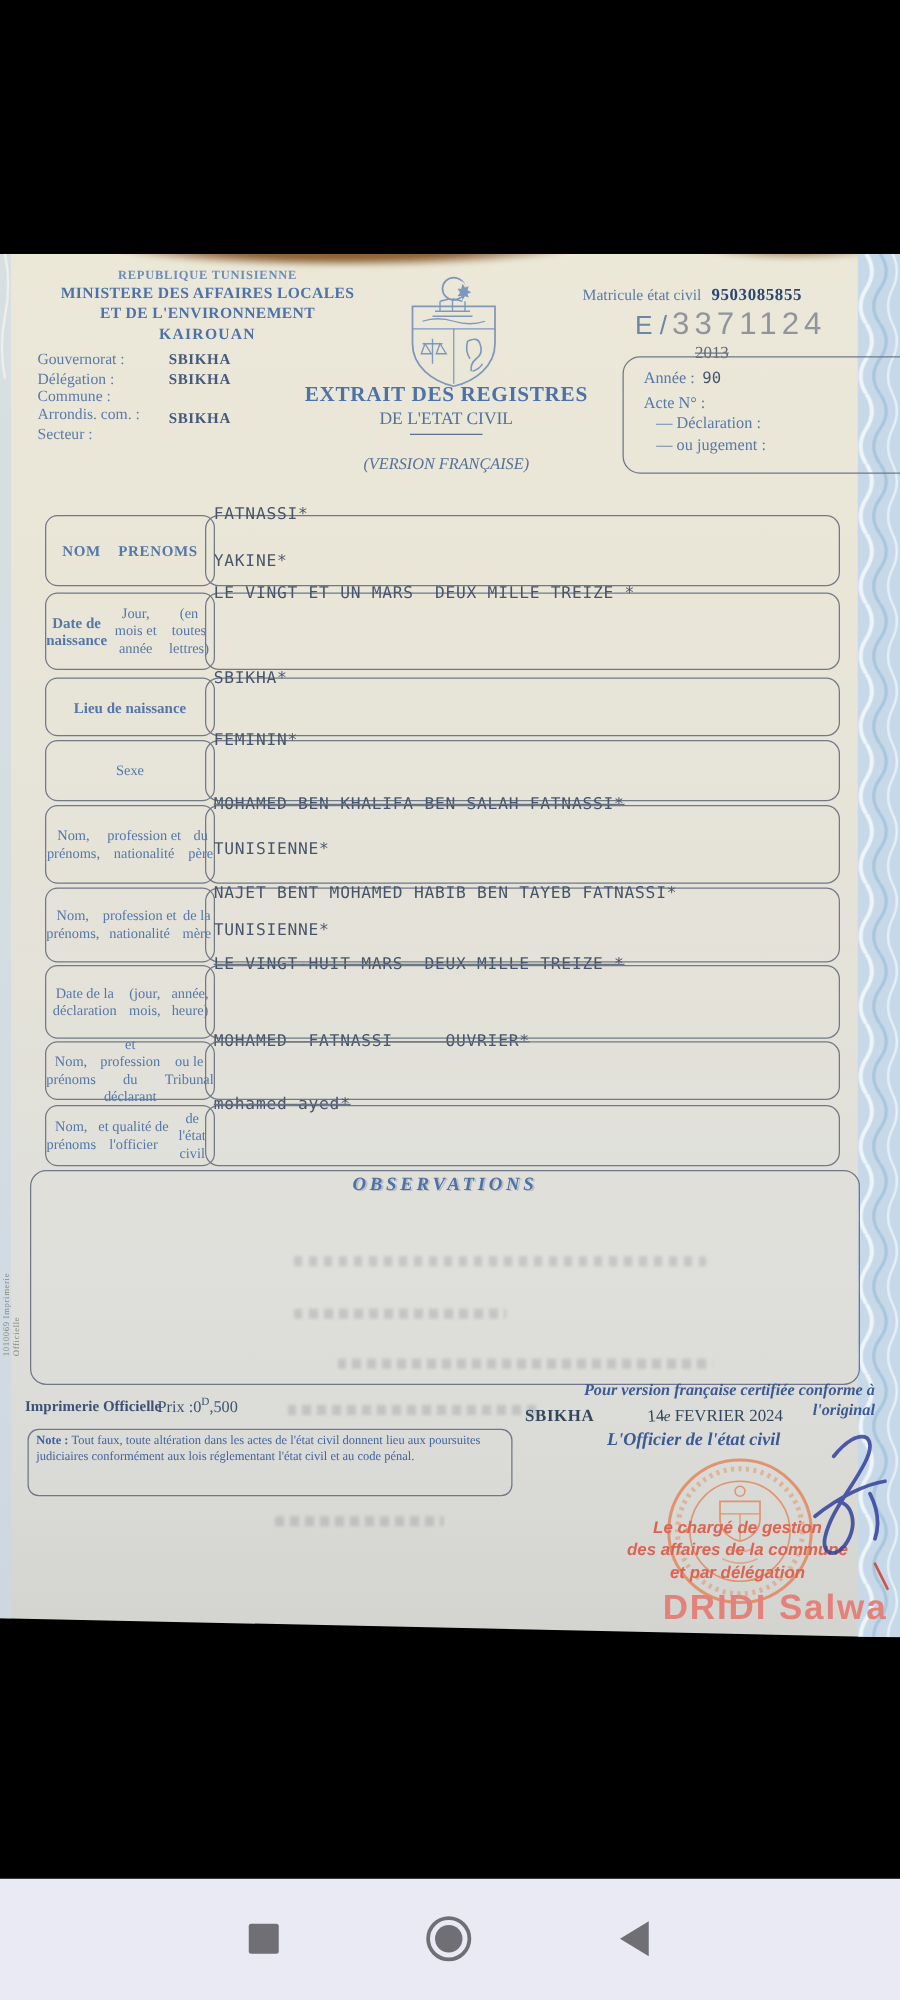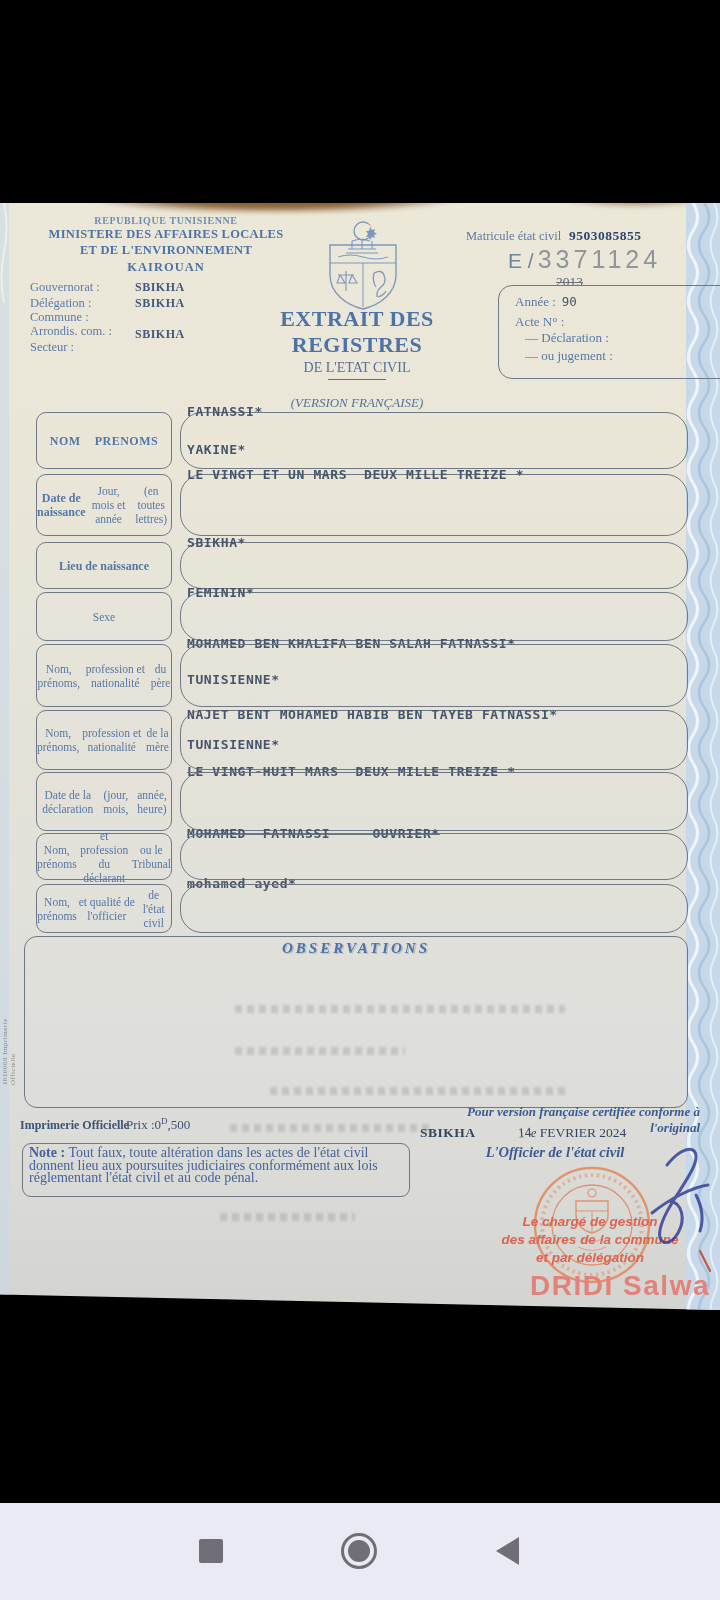--- a/index.html
+++ b/index.html
@@ -20,21 +20,21 @@
   .band.left{left:0;width:9px;opacity:.55;}
   
   .hdr-left{position:absolute;left:30px;top:12px;width:272px;text-align:center;color:#4d72a8;}
   .republic{font-size:10px;letter-spacing:.6px;color:#6d8cb6;font-weight:600;}
   .ministry{font-size:12.5px;font-weight:700;letter-spacing:.3px;margin-top:1px;}
   .kairouan{font-size:12.5px;font-weight:600;margin-top:2px;letter-spacing:1px;}
   .admin{position:absolute;left:30px;width:300px;font-size:12.5px;color:#5b7aa9;text-align:left;}
   .admin .av{position:absolute;left:105px;top:0;font-weight:700;color:#44597c;letter-spacing:.5px;font-size:12px;}
   .emblem{position:absolute;left:318px;top:16px;}
   .hdr-center{position:absolute;left:212px;top:103px;width:290px;text-align:center;color:#4d72a8;}
-  .t1{font-size:22px;font-weight:700;letter-spacing:.5px;}
+  .t1{font-size:17px;font-weight:700;letter-spacing:.5px;}
   .t2{font-size:14px;color:#567198;margin-top:2px;}
   .t2u{width:58px;height:1px;background:#567198;margin:3px auto 0;}
   .t3{font-size:25px;font-weight:700;letter-spacing:2px;color:#5478ac;margin-top:4px;}
   .t4{font-size:13px;font-style:italic;color:#567198;margin-top:15px;}
   .matricule{position:absolute;left:466px;top:25px;font-size:12.5px;color:#5d7aa6;}
   .matricule b{color:#2c4672;font-size:13.5px;letter-spacing:.5px;margin-left:8px;}
   .eline{position:absolute;left:508px;top:42px;white-space:nowrap;}
   .eprefix{font-family:"Liberation Sans",sans-serif;font-size:21px;color:#6c86a6;}
   .enumber{font-family:"Liberation Sans",sans-serif;font-size:25px;color:#90959d;letter-spacing:4px;margin-left:4px;}
   .eyear{position:absolute;left:556px;top:71px;font-size:13.5px;color:#5d6673;
@@ -44,21 +44,21 @@
   .actebox .a90{font-family:"DejaVu Sans Mono",monospace;font-size:12.5px;color:#45556d;margin-left:6px;}
   .actebox .dash{left:26px;}
   
   .row{position:absolute;left:0;width:720px;}
   .lbox{position:absolute;left:36px;top:0;bottom:0;width:134px;border:1.2px solid #717986;border-radius:10px;
         display:flex;flex-direction:row;justify-content:center;align-items:center;gap:1px;
         color:#5577a8;font-size:11.5px;line-height:14px;text-align:center;}
   .lbox.gap{gap:14px;}
   .ll.b{font-weight:700;font-size:12px;letter-spacing:.5px;}
   .ll.sb{font-weight:600;font-size:12px;}
-  .vbox{position:absolute;left:180px;top:0;bottom:0;width:506px;border:1.2px solid #717986;border-radius:22px;font-weight:bold;}
+  .vbox{position:absolute;left:164px;top:0;bottom:0;width:506px;border:1.2px solid #717986;border-radius:11px;}
   .val{position:absolute;left:6px;white-space:pre;font-family:"DejaVu Sans Mono",monospace;
        font-size:13px;letter-spacing:.6px;color:#46556b;}
   .val.low{text-transform:none;}
   .strike{text-decoration:line-through;text-decoration-thickness:1.2px;text-decoration-color:#6b7482;}
   
   .obsbox{position:absolute;left:24px;top:733px;width:662px;height:170px;border:1.3px solid #6f7886;border-radius:13px;}
   .obstitle{position:absolute;left:0;top:3px;width:100%;text-align:center;font-size:15px;font-weight:700;
         font-style:italic;letter-spacing:3px;color:#4d72a8;text-shadow:1.5px .5px 0 rgba(100,115,140,.30);}
   .ghost{position:absolute;height:8px;border-radius:2px;filter:blur(1.1px);
         background:repeating-linear-gradient(90deg,rgba(95,105,120,.20) 0 7px,rgba(0,0,0,0) 7px 12px);}
@@ -67,21 +67,21 @@
   .prix{position:absolute;left:126px;top:913px;font-size:13px;color:#3d5375;}
   .prix sup{font-size:9px;}
   .certified{position:absolute;left:420px;top:901px;width:280px;text-align:right;
         font-size:13px;font-style:italic;font-weight:600;color:#3b5a94;}
   .placedate{position:absolute;left:420px;top:922px;width:280px;font-size:13.5px;color:#33475f;}
   .placedate .pl{font-weight:600;letter-spacing:.5px;}
   .placedate .dt{margin-left:42px;}
   .placedate .dd{display:inline-block;transform:rotate(-4deg);color:#2f4058;}
   .placedate .de{font-style:italic;font-size:12px;}
   .notebox{position:absolute;left:22px;top:940px;width:388px;height:54px;border:1.2px solid #6f7886;border-radius:9px;
-        padding:3px 8px 0 6px;box-sizing:border-box;font-size:14px;line-height:12.5px;color:#44639c;}
+        padding:3px 8px 0 6px;box-sizing:border-box;font-size:10px;line-height:12.5px;color:#44639c;}
   .notebox .nlead{font-weight:600;}
   .officer{position:absolute;left:450px;top:941px;width:210px;text-align:center;
         font-size:14.5px;font-weight:700;font-style:italic;color:#3b5a94;}
   .seal{position:absolute;left:528px;top:958px;opacity:.88;}
   .stampblock{position:absolute;left:470px;top:1010px;width:240px;text-align:center;
         font-family:"Liberation Sans",sans-serif;color:#dd6352;}
   .stampblock .s1{font-size:13.5px;font-weight:700;font-style:italic;line-height:18px;}
   .stampname{font-size:28px;font-weight:700;letter-spacing:1.5px;color:#e2827a;margin-top:3px;text-align:right;}
   .sig{position:absolute;left:612px;top:932px;}
   .sidecode{position:absolute;left:1px;top:787px;height:95px;writing-mode:vertical-rl;transform:rotate(180deg);

